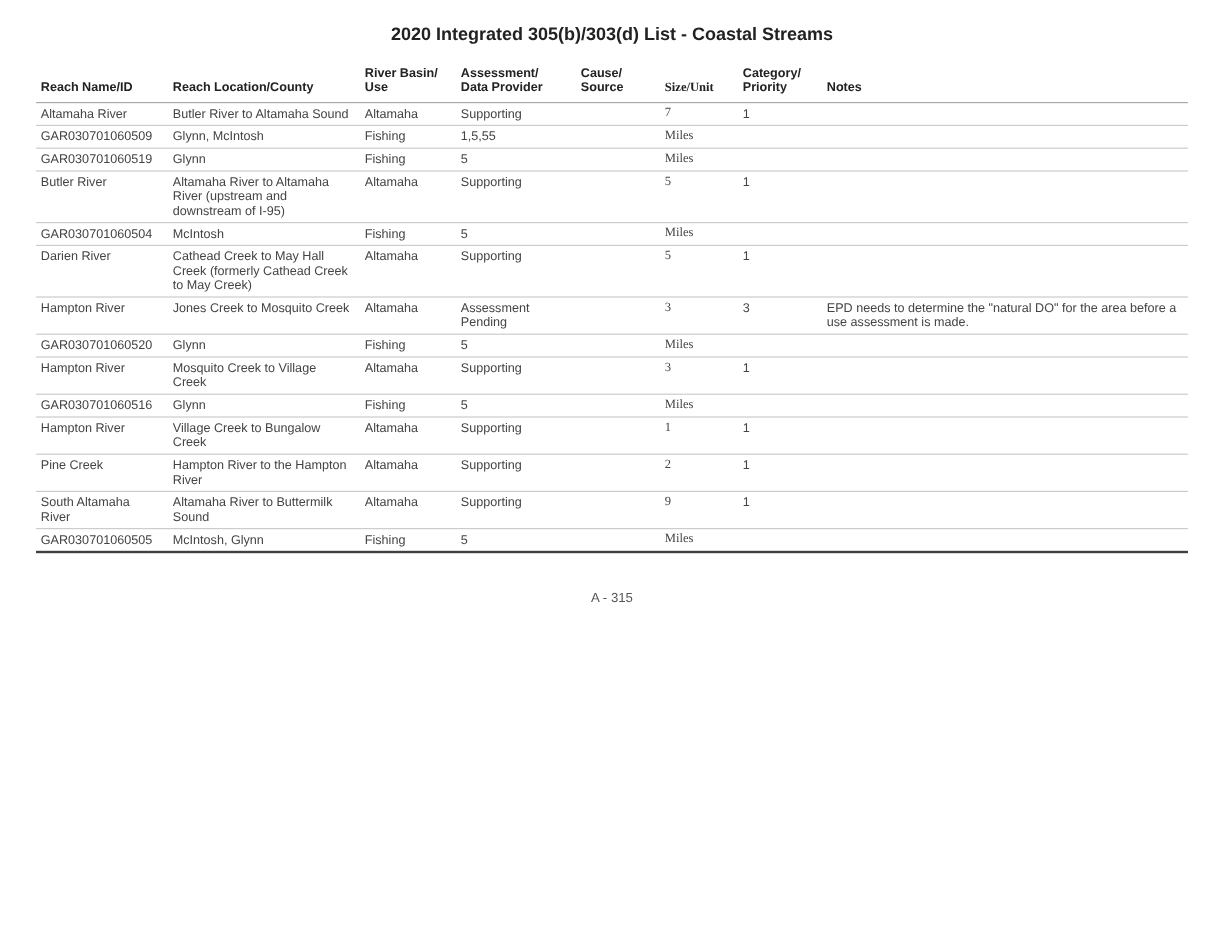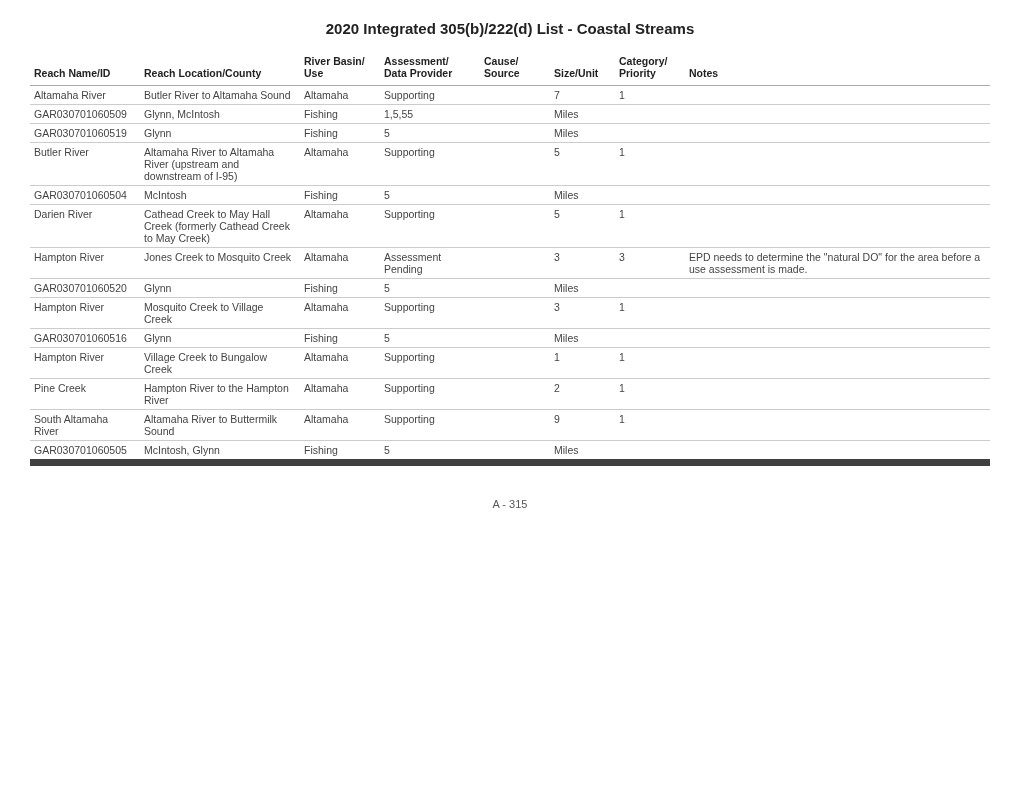--- a/index.html
+++ b/index.html
@@ -31,46 +31,46 @@
       text-align: left;
       font-weight: bold;
       padding: 4px 6px 6px 4px;
       vertical-align: bottom;
       color: #222;
     }
     tbody tr {
       border-bottom: 1px solid #ccc;
     }
     tbody tr:last-child {
-      border-bottom: 7px solid #404040;
+      border-bottom: 2px solid #404040;
     }
     tbody td {
       padding: 3px 6px 3px 4px;
       vertical-align: top;
       color: #444;
     }
     .page-footer {
       text-align: center;
       margin-top: 32px;
       font-size: 11px;
       color: #555;
     }
     .col-reach { width: 110px; }
     .col-location { width: 160px; }
     .col-basin { width: 80px; }
     .col-assessment { width: 100px; }
     .col-cause { width: 70px; }
-    .col-size { width: 65px; }
+    .col-size { width: 65px; font-family: Liberation Serif, serif; }
     .col-category { width: 70px; }
     .col-notes { width: auto; }
   </style>
 </head>
 <body>
 
-<h1>2020 Integrated 305(b)/222(d) List - Coastal Streams</h1>
+<h1>2020 Integrated 305(b)/303(d) List - Coastal Streams</h1>
 
 <table>
   <thead>
     <tr>
       <th class="col-reach">Reach Name/ID</th>
       <th class="col-location">Reach Location/County</th>
       <th class="col-basin">River Basin/ Use</th>
       <th class="col-assessment">Assessment/ Data Provider</th>
       <th class="col-cause">Cause/ Source</th>
       <th class="col-size">Size/Unit</th>

